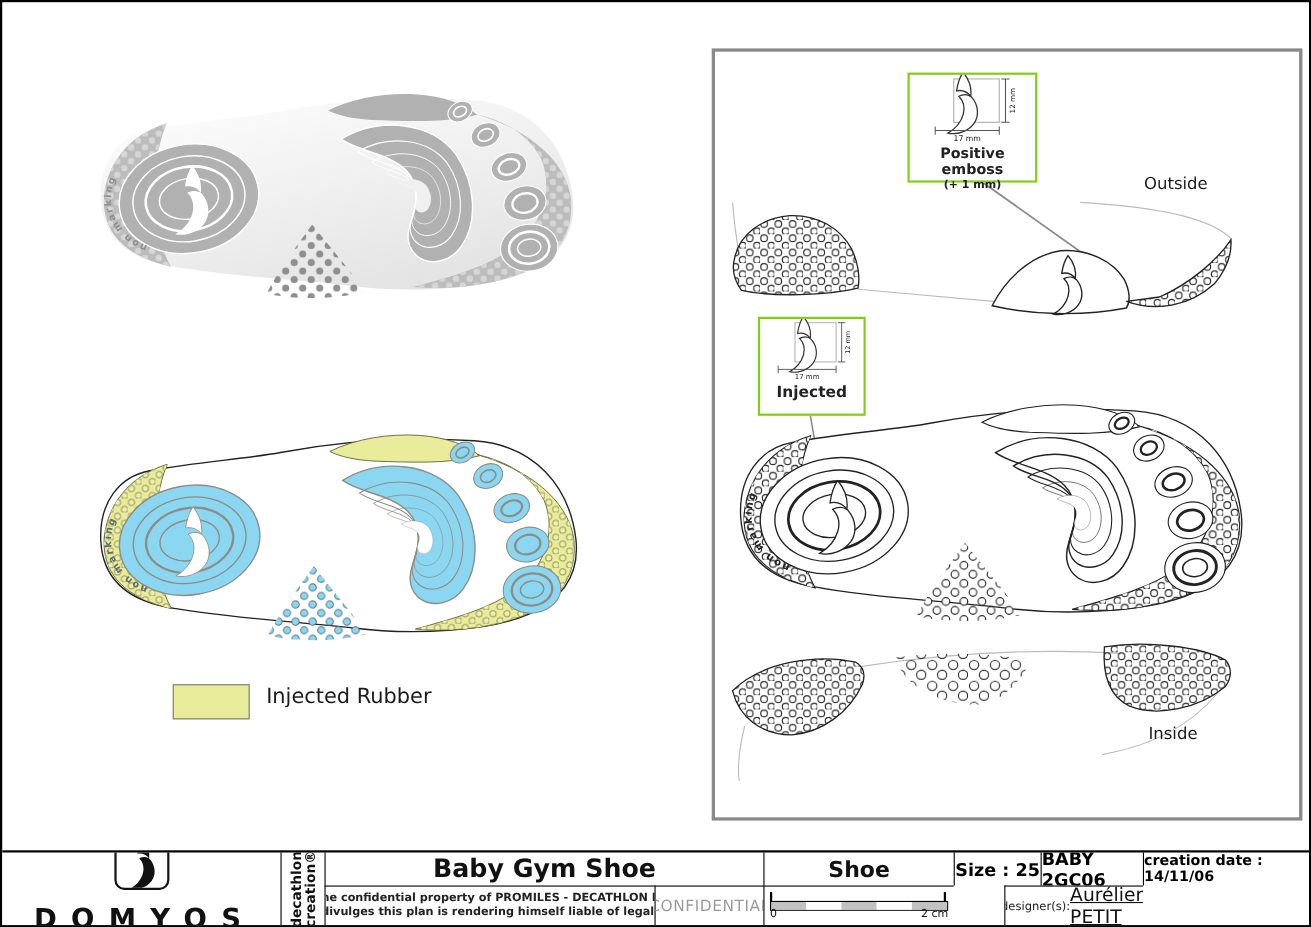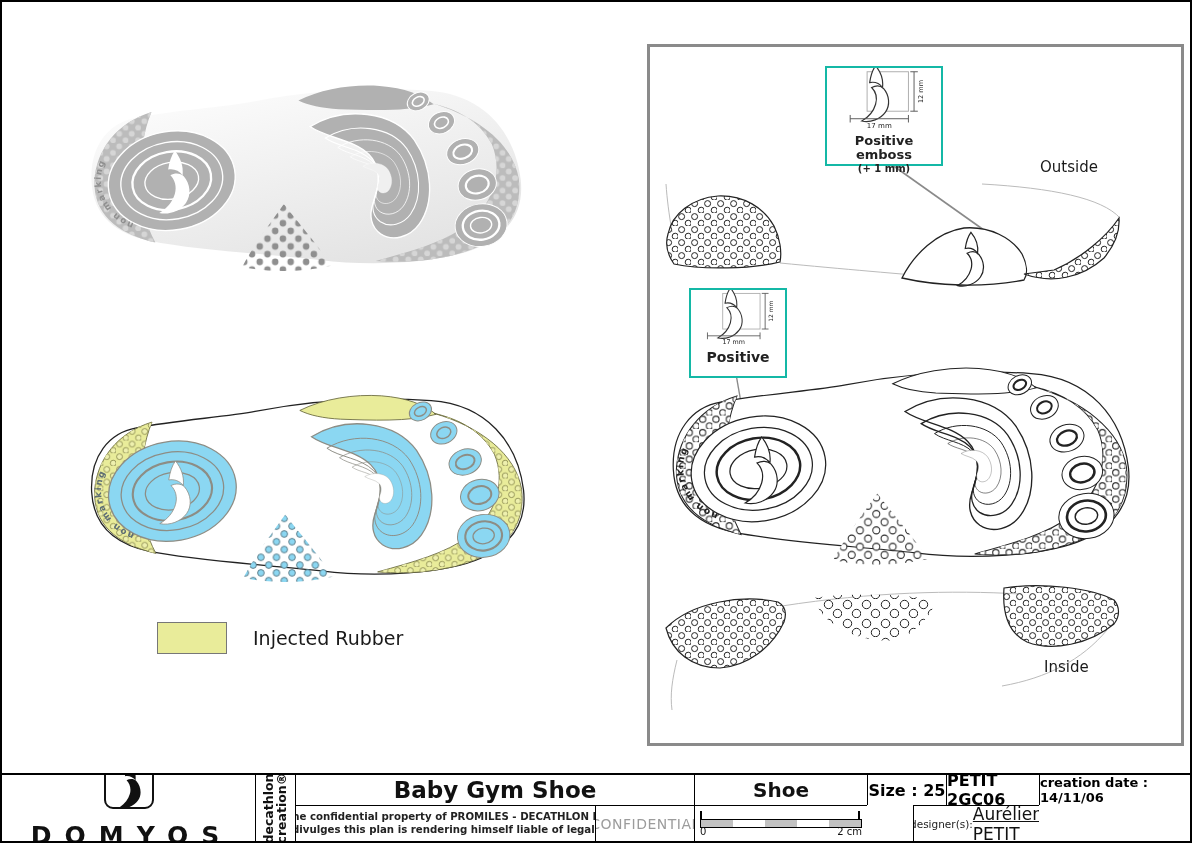--- a/index.html
+++ b/index.html
@@ -1,27 +1,27 @@
 <!DOCTYPE html>
 <html><head>
 <meta charset="utf-8">
 <style>
   html,body{margin:0;padding:0;background:#fff;font-family:"DejaVu Sans","Liberation Sans",sans-serif;}
   #page{position:relative;width:1188px;height:839px;border:2px solid #000;background:#fff;overflow:hidden;}
   .abs{position:absolute;}
 
   
   #tech-panel{left:645px;top:42px;width:531px;height:696px;border:3px solid #8a8a8a;background:#fff;}
-  .callout-box{position:absolute;border:2px solid #14b8a6;background:#fff;text-align:center;}
+  .callout-box{position:absolute;border:2px solid #84cc16;background:#fff;text-align:center;}
   .callout-title{font-weight:bold;font-size:13px;color:#222;line-height:1.1;}
   .callout-sub{font-weight:bold;font-size:10px;color:#222;}
   .view-label{position:absolute;font-size:15px;color:#1a1a1a;}
 
   
-  .legend-row{position:absolute;display:flex;align-items:center;gap:26px;}
+  .legend-row{position:absolute;display:flex;align-items:flex-start;gap:15px;}
   .swatch{width:68px;height:30px;border:1px solid #777;}
   .swatch.rubber{background:#e9ec9a;}
   .swatch.silicon{background:#8bd7f2;}
   .legend-label{font-size:19px;color:#1a1a1a;}
 
   
   #titleblock{left:0;bottom:0;width:1188px;height:66px;border-top:2px solid #000;display:grid;
     grid-template-columns:253px 40px 300px 99px 173px 79px 93px 1fr;
     grid-template-rows:30px 1fr;background:#fff;}
   #titleblock > div{border-left:1.5px solid #000;border-top:1.5px solid #000;display:flex;align-items:center;justify-content:center;overflow:hidden;}
@@ -317,39 +317,39 @@
     <use href="#glyphG" transform="translate(42,26) scale(1.05)" fill="#fff" stroke="#333" stroke-width="1.2"></use>
     <line x1="16" y1="54" x2="78" y2="54" stroke="#555" stroke-width="1"></line>
     <line x1="16" y1="50" x2="16" y2="58" stroke="#555" stroke-width="1"></line>
     <line x1="78" y1="50" x2="78" y2="58" stroke="#555" stroke-width="1"></line>
     <text x="47" y="64" text-anchor="middle" font-size="7.5" fill="#222">17 mm</text>
     <line x1="84" y1="4" x2="84" y2="46" stroke="#555" stroke-width="1"></line>
     <line x1="80" y1="4" x2="88" y2="4" stroke="#555" stroke-width="1"></line>
     <line x1="80" y1="46" x2="88" y2="46" stroke="#555" stroke-width="1"></line>
     <text x="93" y="25" text-anchor="middle" font-size="7" fill="#222" transform="rotate(-90 93 25)">12 mm</text>
   </svg>
-  <div class="callout-title" style="font-size:14px;">Positive</div>
+  <div class="callout-title" style="font-size:14px;">Injected</div>
 </div>
 
 <div id="titleblock" class="abs">
   <div class="cell-logo noTop noLeft">
     <div class="brand-box">
       <svg width="40" height="44" viewBox="-20 -30 40 62">
             <use href="#glyphG" transform="scale(1.15)" fill="#111"></use>
           </svg>
     </div>
     <div class="brand-word">DOMYOS</div>
   </div>
   <div class="cell-unit noTop">
     <div class="unit-text"><span>decathlon</span><br><span>creation®</span></div>
   </div>
   <div class="cell-title noTop">Baby Gym Shoe</div>
   <div class="cell-sole noTop">Shoe</div>
   <div class="cell-size noTop">Size : 25</div>
-  <div class="cell-code noTop">PETIT 2GC06</div>
+  <div class="cell-code noTop">BABY 2GC06</div>
   <div class="cell-date noTop">creation date : 14/11/06</div>
 
   <div class="cell-conf">
     <div class="conf-line">This plan is the confidential property of PROMILES - DECATHLON PRODUCTION.</div>
     <div class="conf-line">Anyone who divulges this plan is rendering himself liable of legal proceedings.</div>
   </div>
   <div class="cell-confstamp">CONFIDENTIAL</div>
   <div class="cell-scale">
     <div class="scalebar">
       <div class="tick" style="left:0;"></div>

